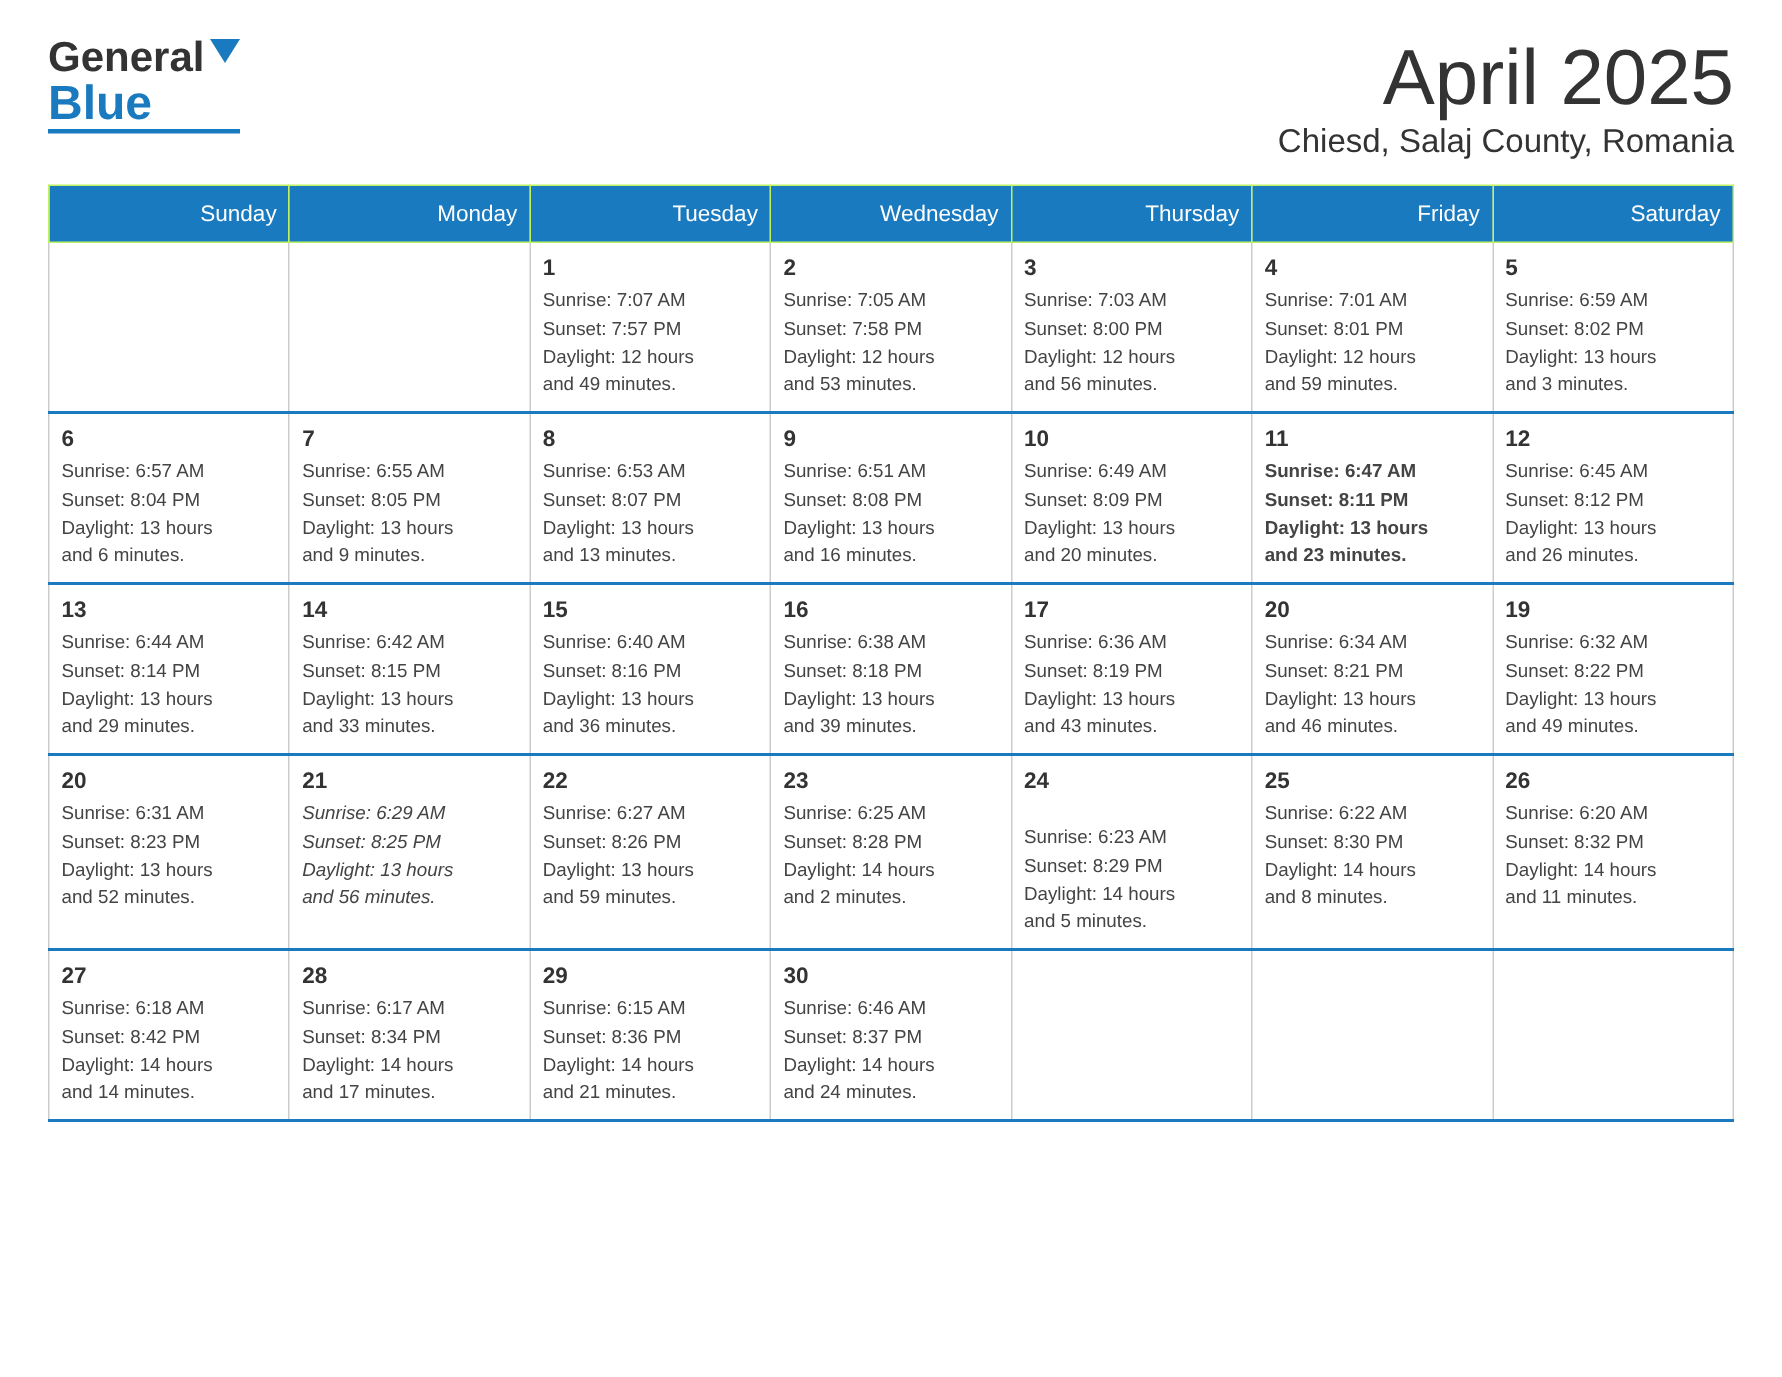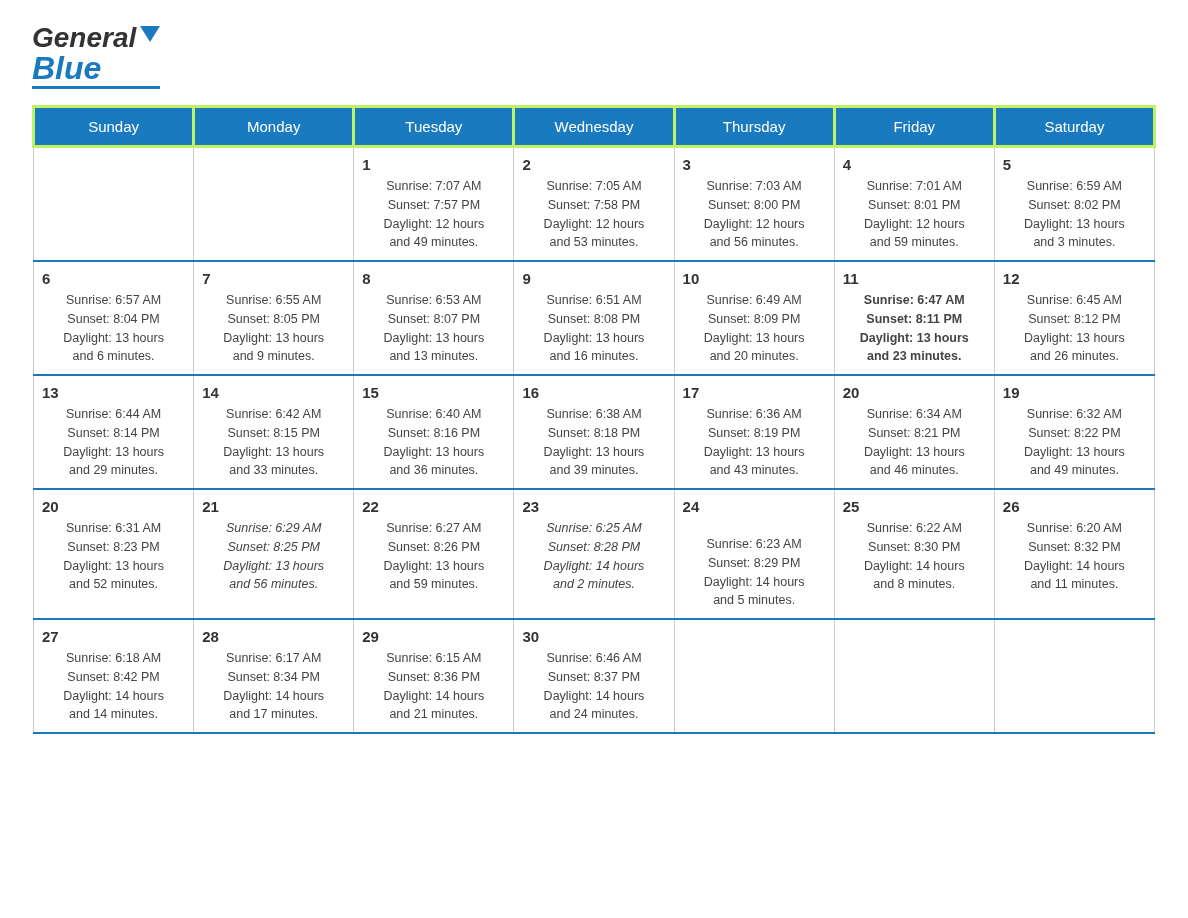--- a/index.html
+++ b/index.html
@@ -9,21 +9,20 @@
       color: #333;
       padding: 24px 32px;
       width: 1188px;
       min-height: 918px;
     }
     .header-row {
       display: flex;
       justify-content: space-between;
       align-items: flex-start;
       margin-bottom: 12px;
-      font-style: italic;
     }
     .logo {
       display: flex;
       flex-direction: column;
       align-items: flex-start;
     }
     .logo-general {
       font-size: 28px;
       font-weight: bold;
       color: #333;
@@ -73,22 +72,22 @@
       margin-top: 16px;
     }
     .calendar thead tr {
       background-color: #1a7abf;
       color: #fff;
     }
     .calendar thead th {
       padding: 10px 8px;
       font-size: 15px;
       font-weight: normal;
-      text-align: center;
-      border: 3px solid #bef264;
+      text-align: right;
+      border: 1px solid #bef264;
     }
     .calendar tbody tr {
       border-bottom: 2px solid #1a7abf;
     }
     .calendar tbody td {
       vertical-align: top;
       padding: 8px;
       border: 1px solid #ccc;
       font-size: 13px;
       width: 14.28%;
@@ -98,40 +97,43 @@
       font-size: 15px;
       font-weight: bold;
       color: #333;
       display: block;
       margin-bottom: 4px;
     }
     .day-info {
       color: #444;
       font-size: 12.5px;
       line-height: 1.5;
-      text-align: center;
     }
     .empty-cell {
       background: #fff;
     }
   </style>
 </head>
 <body>
 
 <div class="header-row">
   <div class="logo">
     <div style="display:flex;align-items:center;">
       <span class="logo-general">General</span>
       <span class="logo-triangle"></span>
     </div>
     <div style="display:flex;align-items:center;">
       <span class="logo-blue">Blue</span>
     </div>
     <div class="logo-line"></div>
   </div>
+  <div class="title-block">
+    <h1>April 2025</h1>
+    <h2>Chiesd, Salaj County, Romania</h2>
+  </div>
 </div>
 
 <table class="calendar">
   <thead>
     <tr>
     <th>Sunday</th>
         <th>Monday</th>
         <th>Tuesday</th>
         <th>Wednesday</th>
         <th>Thursday</th>
@@ -298,21 +300,21 @@
         </td>
         <td>
           <span class="day-number">22</span>
           <div class="day-info" style="white-space: pre-line;">Sunrise: 6:27 AM
 Sunset: 8:26 PM
 Daylight: 13 hours
 and 59 minutes.</div>
         </td>
         <td>
           <span class="day-number">23</span>
-          <div class="day-info" style="white-space: pre-line; font-style: italic;">Sunrise: 6:25 AM
+          <div class="day-info" style="white-space: pre-line;">Sunrise: 6:25 AM
 Sunset: 8:28 PM
 Daylight: 14 hours
 and 2 minutes.</div>
         </td>
         <td>
           <span class="day-number">24</span>
           <div class="day-info" style="white-space: pre-line; margin-top: 20px;">Sunrise: 6:23 AM
 Sunset: 8:29 PM
 Daylight: 14 hours
 and 5 minutes.</div>

